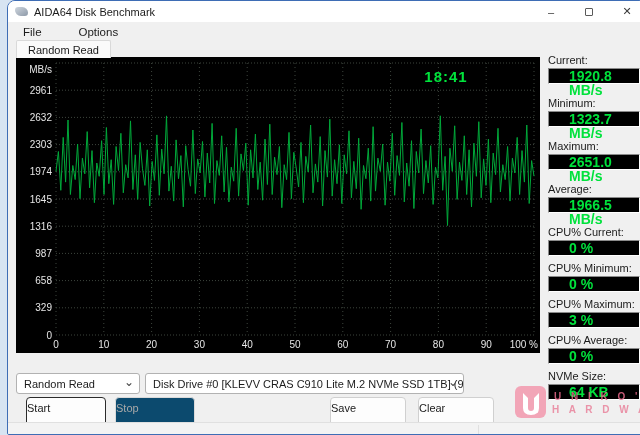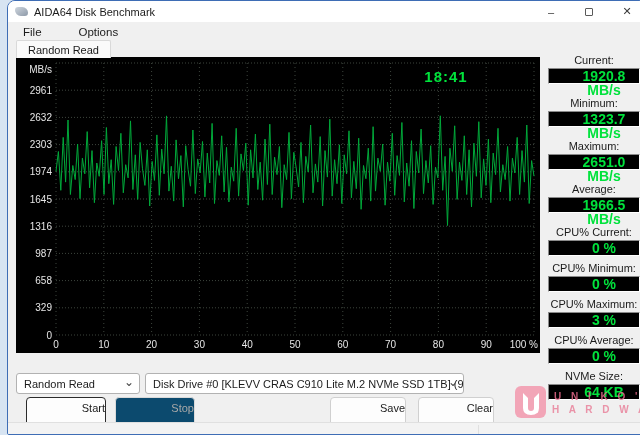--- a/index.html
+++ b/index.html
@@ -24,31 +24,31 @@
          border:1px solid #d9d9d9; border-bottom:none; border-radius:2px 2px 0 0;
          font-size:11px; color:#1b1b1b; display:flex; align-items:center; padding:0 11px; z-index:2; }
   
   .chart-box { position:absolute; left:8px; top:56px; width:524px; height:296px; background:#000; }
   
   .stats { position:absolute; left:540px; top:53px; width:92px; }
   .stat-label { font-size:11px; color:#1b1b1b; margin-bottom:2px; }
   .stat-box { height:16px; background:#000; border:1px solid #8a8a8a;
               border-right-color:#fff; border-bottom-color:#fff;
               color:#00e23c; font-weight:bold; font-size:14px; line-height:14px; padding-left:20px; }
-  .stat { margin-bottom:6px;text-align:center; }
+  .stat { margin-bottom:6px; }
   .stat.tall { margin-bottom:13px; }
   
   .select { position:absolute; top:372px; height:21px; background:#fff; border:1px solid #b2b2b2;
             border-radius:3px; font-size:11px; color:#1b1b1b; display:flex; align-items:center;
             padding:0 16px 0 7px; white-space:nowrap; overflow:hidden; }
   .select .chev { position:absolute; right:5px; top:1px; font-size:12px; color:#444; }
   .sel-test { left:8px; width:124px; }
   .sel-drive { left:137px; width:319px; }
   .btn { position:absolute; top:396px; height:32px; background:#fdfdfd; border:1px solid #d0d0d0;
-         border-radius:4px; font-size:11px; color:#1b1b1b; text-align:right; line-height:20px; }
+         border-radius:4px; font-size:11px; color:#1b1b1b; text-align:left; line-height:20px; }
   .btn-start { left:18px;  width:80px; border:1px solid #2b2b2b; }
   .btn-stop  { left:107px; width:80px; color:#a8a8a8; background:#0c4a6e; border-color:#dadada; }
   .btn-save  { left:322px; width:76px; }
   .btn-clear { left:410px; width:76px; }
   
   .statusbar { position:absolute; left:0; top:421px; width:640px; height:14px;
                background:#f3f3f3; border-top:1px solid #e0e0e0; }
   .statusbar .vsep { position:absolute; left:470px; top:2px; width:1px; height:11px; background:#e0e0e0; }
   
   .wm-logo { position:absolute; left:507px; top:385px; width:31px; height:32px;

